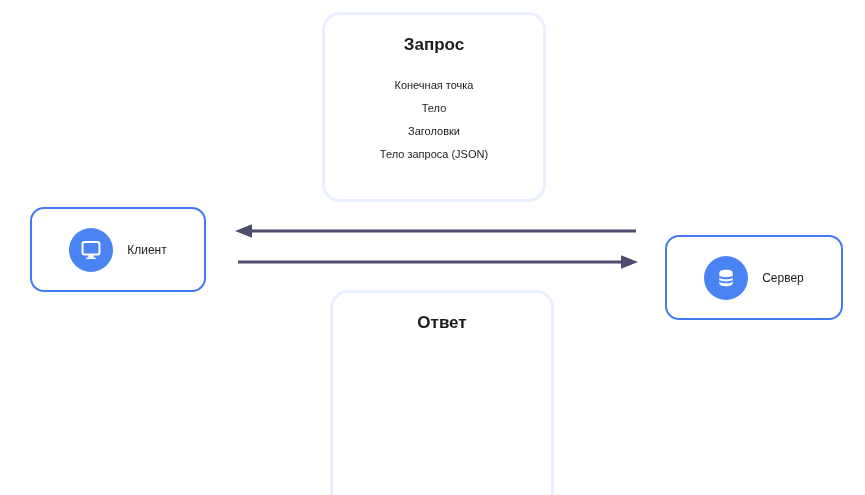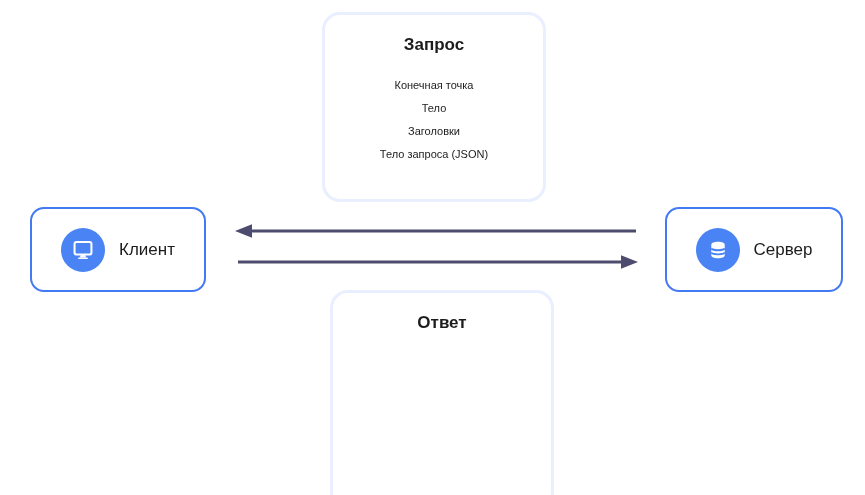--- a/index.html
+++ b/index.html
@@ -48,34 +48,34 @@
     box-sizing: border-box;
     background: #ffffff;
     border: 2px solid var(--node-border, #4379f2);
     border-radius: 14px;
     display: flex;
     align-items: center;
     justify-content: center;
     gap: 14px;
   }
   .node-client { left: 30px;  width: 176px; }
-  .node-server { left: 665px; width: 178px; }
+  .node-server { left: 665px; width: 178px; margin-top: 28px; }
   .icon-circle {
     width: 44px;
     height: 44px;
     border-radius: 50%;
     background: var(--icon-circle, #4a84f4);
     display: flex;
     align-items: center;
     justify-content: center;
     flex: 0 0 auto;
   }
   .icon-circle svg { width: 26px; height: 26px; display: block; }
   .node-label {
-    font-size: 17px;
+    font-size: 12px;
     color: var(--text, #1c1c1c);
     white-space: nowrap;
   }
 
   
   .arrows {
     position: absolute;
     left: 225px;
     top: 218px;
     width: 420px;

